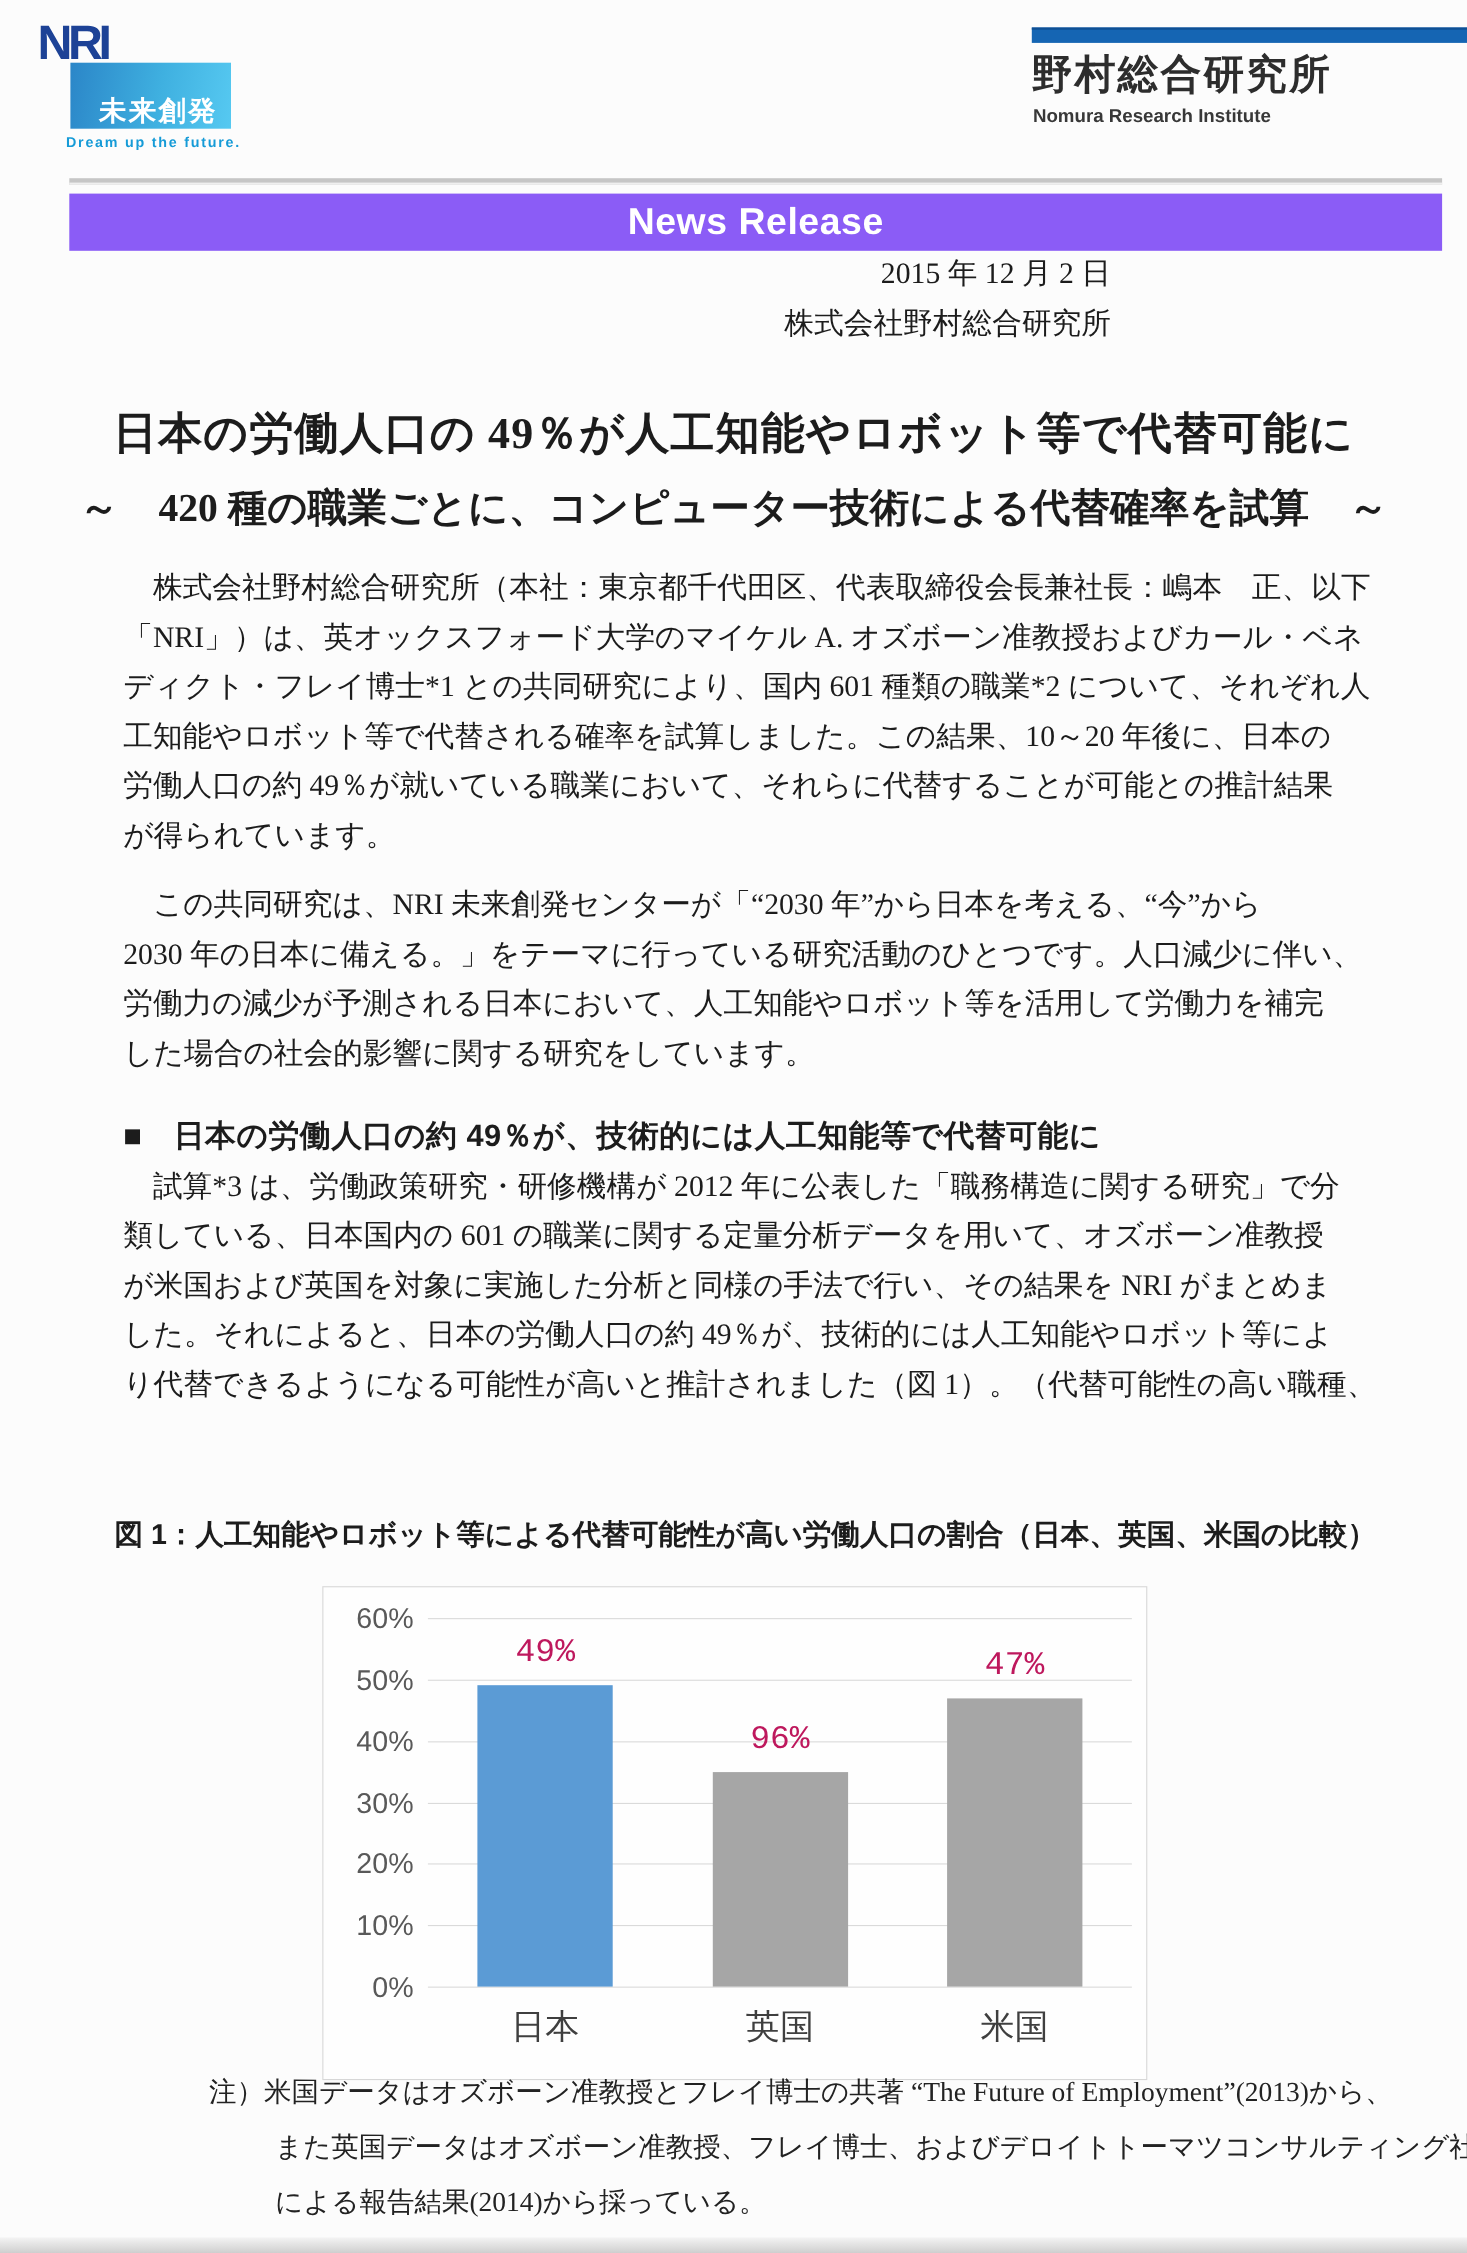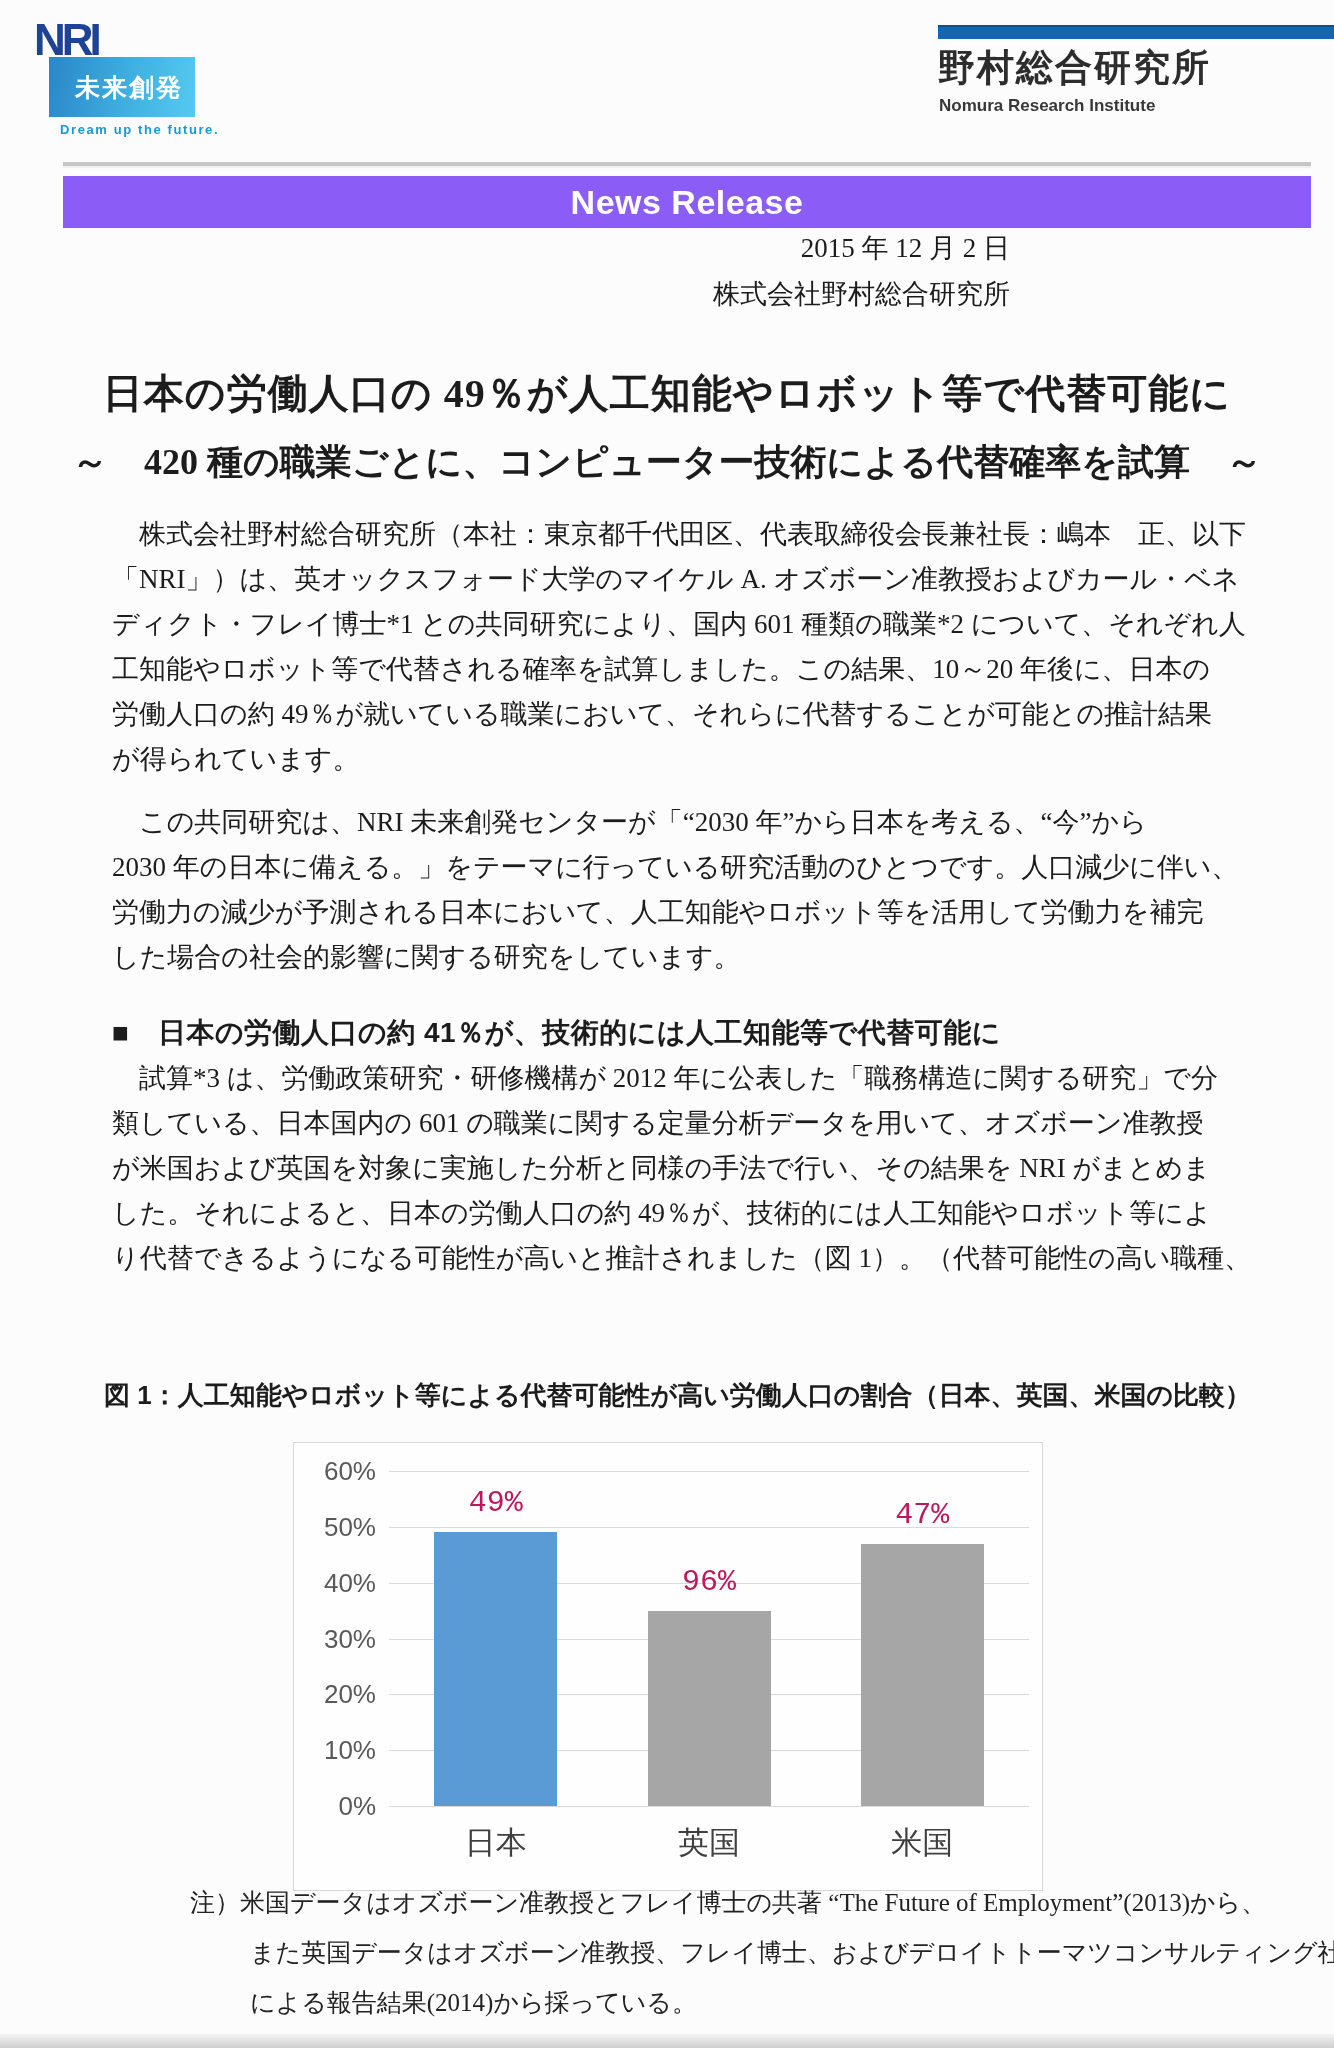--- a/index.html
+++ b/index.html
@@ -7,23 +7,23 @@
     position:relative;width:1334px;height:2048px;margin:0 auto;
     background:#fcfcfc;overflow:hidden;
     font-family:"Liberation Serif","DejaVu Serif",serif;color:#1c1c1c;
   }
   .abs{position:absolute;}
   .sans{font-family:"Liberation Sans","DejaVu Sans",sans-serif;}
 
   
   .nri-letters{left:34px;top:18px;font-size:44px;font-weight:900;
     color:#1d4296;letter-spacing:-4px;z-index:2;line-height:1;}
-  .logo-box{left:49px;top:57px;width:146px;height:60px;z-index:1;
+  .logo-box{left:64px;top:57px;width:146px;height:60px;z-index:1;
     background:linear-gradient(100deg,#2b86c8 0%,#3fb0e0 55%,#56c9f1 100%);
-    display:flex;align-items:center;justify-content:flex-end;
+    display:flex;align-items:flex-end;justify-content:flex-end;
     padding-right:12px;box-sizing:border-box;
     color:#ffffff;font-size:25px;font-weight:bold;letter-spacing:2px;}
   .logo-tagline{left:60px;top:122px;font-size:13px;font-weight:bold;
     color:#169bd7;letter-spacing:1.6px;}
   .header-accent-bar{left:938px;top:25px;width:396px;height:14px;
     background:#1565b3;border-top:2px solid #0e4f93;box-sizing:border-box;}
   .company-jp{left:938px;top:46px;font-size:37px;color:#2d2d2d;
     font-weight:700;letter-spacing:2px;line-height:1.2;}
   .company-en{left:939px;top:96px;font-size:17px;font-weight:bold;color:#383838;}
 
@@ -106,21 +106,21 @@
     <div class="line">が得られています。</div>
   </div>
 
   <div class="abs para p2">
     <div class="line">　この共同研究は、NRI 未来創発センターが「“2030 年”から日本を考える、“今”から</div>
     <div class="line">2030 年の日本に備える。」をテーマに行っている研究活動のひとつです。人口減少に伴い、</div>
     <div class="line">労働力の減少が予測される日本において、人工知能やロボット等を活用して労働力を補完</div>
     <div class="line">した場合の社会的影響に関する研究をしています。</div>
   </div>
 
-  <div class="abs sans section-heading">■　日本の労働人口の約 41％が、技術的には人工知能等で代替可能に</div>
+  <div class="abs sans section-heading">■　日本の労働人口の約 49％が、技術的には人工知能等で代替可能に</div>
 
   <div class="abs para p3">
     <div class="line">　試算*3 は、労働政策研究・研修機構が 2012 年に公表した「職務構造に関する研究」で分</div>
     <div class="line">類している、日本国内の 601 の職業に関する定量分析データを用いて、オズボーン准教授</div>
     <div class="line">が米国および英国を対象に実施した分析と同様の手法で行い、その結果を NRI がまとめま</div>
     <div class="line">した。それによると、日本の労働人口の約 49％が、技術的には人工知能やロボット等によ</div>
     <div class="line">り代替できるようになる可能性が高いと推計されました（図 1）。（代替可能性の高い職種、</div>
   </div>
 
   <div class="abs sans figure-caption">図 1：人工知能やロボット等による代替可能性が高い労働人口の割合（日本、英国、米国の比較）</div>

